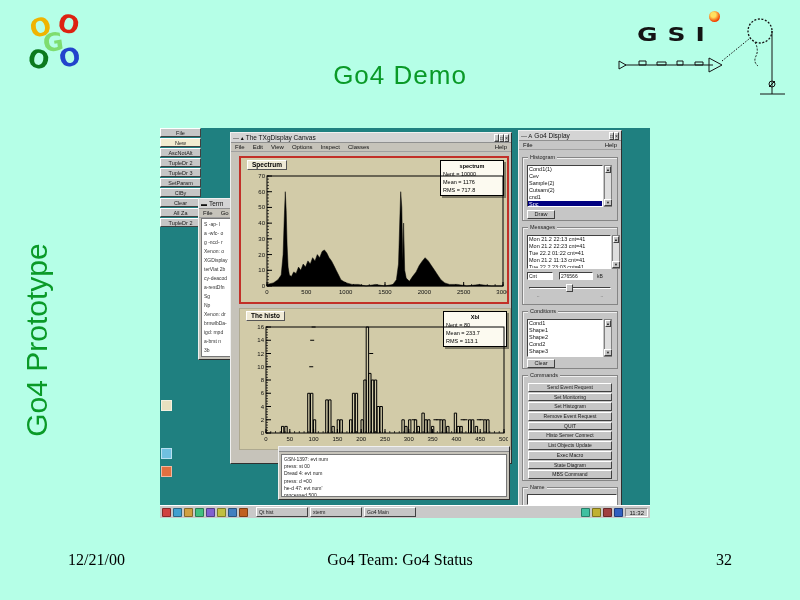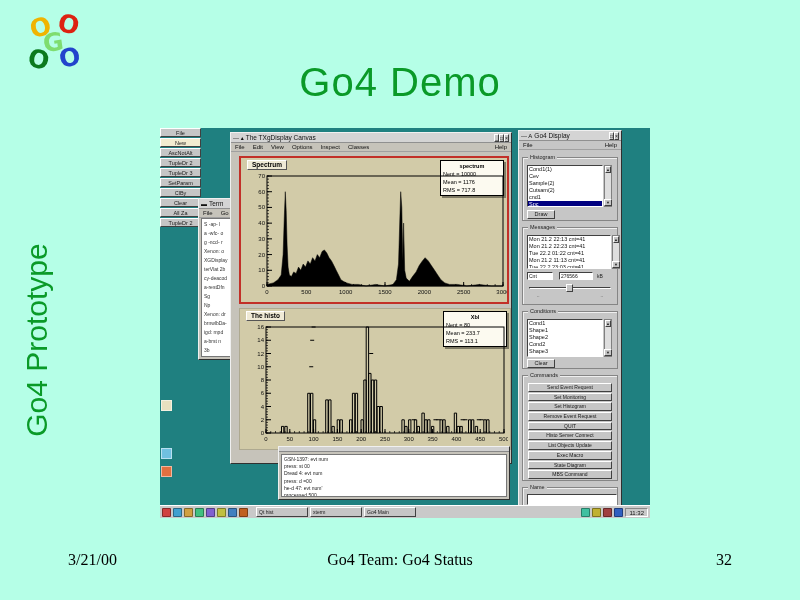--- a/index.html
+++ b/index.html
@@ -10,21 +10,21 @@
   .go4-logo{position:absolute;left:28px;top:14px;width:62px;height:64px;}
   .go4-logo span{position:absolute;font-family:"DejaVu Sans",sans-serif;font-weight:bold;
                  font-size:25px;line-height:1;}
   .go4-o1{left:2px;top:1px;transform:rotate(-14deg);}
   .go4-o2{left:30px;top:-2px;transform:rotate(12deg);}
   .go4-g {left:15px;top:16px;font-size:26px;transform:rotate(-8deg);}
   .go4-o3{left:0px;top:33px;transform:rotate(10deg);}
   .go4-o4{left:31px;top:31px;transform:rotate(-10deg);}
 
   .slide-title{position:absolute;left:0;right:0;top:60px;text-align:center;
-               font-size:40px;letter-spacing:1px;}
+               font-size:26px;letter-spacing:1px;}
 
   .gsi{position:absolute;left:605px;top:4px;width:190px;height:100px;}
   .gsi-text{position:absolute;left:32px;top:16px;font-family:"DejaVu Sans",sans-serif;
             font-weight:900;font-size:25px;letter-spacing:10px;color:#141414;transform:scaleY(.8);}
   .gsi-dot{position:absolute;left:104px;top:7px;width:11px;height:11px;border-radius:50%;
            background:radial-gradient(circle at 40% 35%,#ffe060 25%,#f24000 70%);}
   .gsi-svg{position:absolute;left:0;top:0;}
 
   .side-label{position:absolute;left:37px;top:340px;transform:translate(-50%,-50%) rotate(-90deg);
               white-space:nowrap;font-size:30px;}
@@ -123,20 +123,37 @@
   <div class="go4-logo">
     <span class="go4-o1" style="color: rgb(240, 180, 0);">O</span>
     <span class="go4-o2" style="color: rgb(221, 34, 17);">O</span>
     <span class="go4-g" style="color: rgb(127, 221, 112);">G</span>
     <span class="go4-o3" style="color: rgb(11, 122, 30);">O</span>
     <span class="go4-o4" style="color: rgb(34, 68, 204);">O</span>
   </div>
 
   <div class="slide-title" style="color: rgb(10, 154, 40);">Go4 Demo</div>
 
+  <div class="gsi">
+    <svg class="gsi-svg" width="190" height="100">
+      <circle cx="155" cy="27" r="12" fill="none" stroke="#141414" stroke-width="1.3" stroke-dasharray="2 1.6"></circle>
+      <line x1="167" y1="27" x2="167" y2="90" stroke="#141414" stroke-width="1"></line>
+      <path d="M150,38 q4,8 1,14 q-3,6 2,10" fill="none" stroke="#141414" stroke-width="1" stroke-dasharray="2 1.4"></path>
+      <path d="M20,61 H108" stroke="#141414" stroke-width="1.2" fill="none"></path>
+      <path d="M14,57 l7,4 l-7,4 z" fill="none" stroke="#141414" stroke-width="1"></path>
+      <path d="M34,57 h7 v4 h-7 z M52,58 h9 v3 h-9 z M72,57 h6 v4 h-6 z M90,58 h8 v3 h-8 z" fill="none" stroke="#141414" stroke-width="1"></path>
+      <path d="M104,54 l13,7 l-13,7 z" fill="none" stroke="#141414" stroke-width="1"></path>
+      <line x1="117" y1="57" x2="144" y2="35" stroke="#141414" stroke-width="1" stroke-dasharray="1.5 1.5"></line>
+      <line x1="155" y1="90" x2="180" y2="90" stroke="#141414" stroke-width="1"></line>
+      <circle cx="167" cy="80" r="3" fill="none" stroke="#141414" stroke-width="1"></circle>
+      <line x1="164" y1="83" x2="170" y2="77" stroke="#141414" stroke-width="1"></line>
+    </svg>
+    <span class="gsi-text">GSI</span>
+    <span class="gsi-dot"></span>
+  </div>
 
   <div class="side-label" style="color: rgb(10, 154, 40);">Go4 Prototype</div>
 
   <div class="screenshot" style="background: rgb(31, 128, 128);">
 
     <div class="launcher">
         <div class="launch-btn btn3d">File</div>
         <div class="launch-btn btn3d hl">New</div>
         <div class="launch-btn btn3d">AscNotAlt</div>
         <div class="launch-btn btn3d">TupleDr 2</div>
@@ -634,16 +651,16 @@
             <span class="tb-icon" style="background: rgb(64, 192, 160);"></span>
             <span class="tb-icon" style="background: rgb(192, 176, 48);"></span>
             <span class="tb-icon" style="background: rgb(160, 64, 64);"></span>
             <span class="tb-icon" style="background: rgb(48, 96, 192);"></span>
           </span>
         <span class="clock">11:32</span>
       </span>
     </div>
   </div>
 
-  <div class="footer date">3/21/00</div>
+  <div class="footer date">12/21/00</div>
   <div class="footer center">Go4 Team: Go4 Status</div>
   <div class="footer page">32</div>
 </div>
 
 </body></html>

